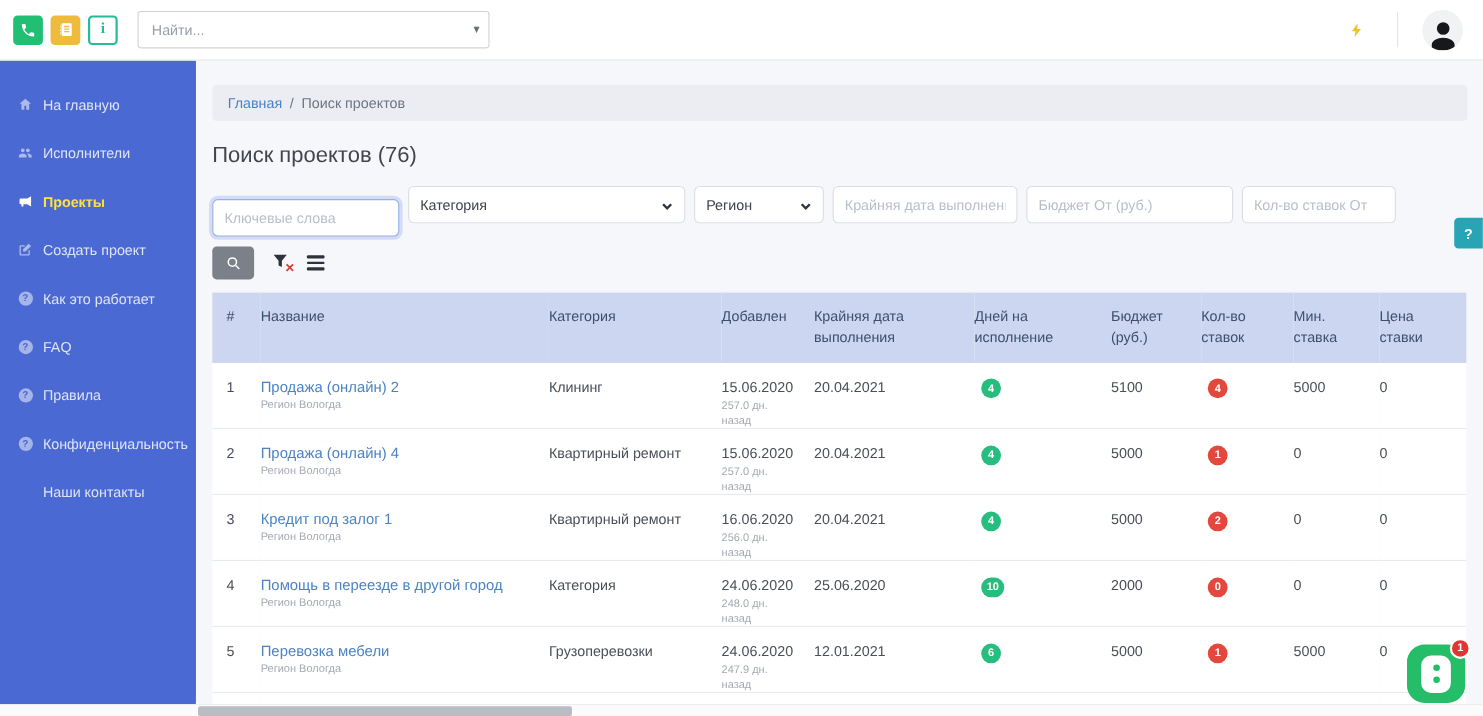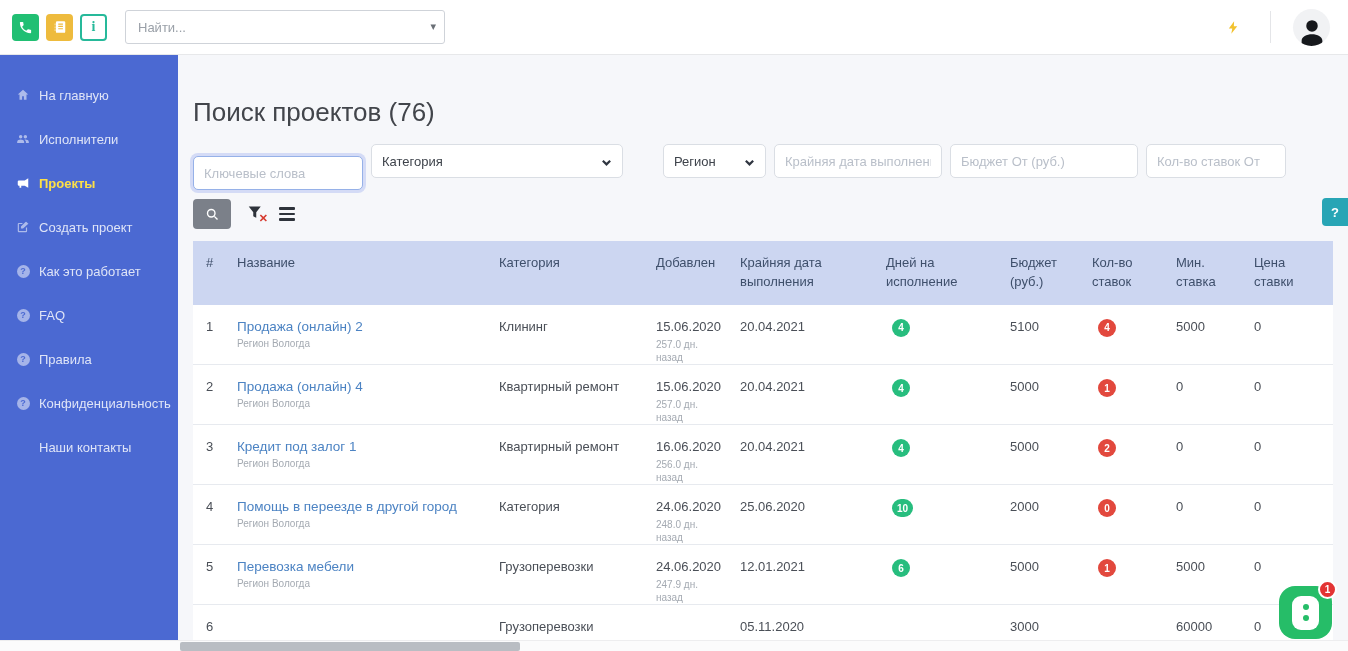--- a/index.html
+++ b/index.html
@@ -47,35 +47,35 @@
     color:#4b69d2; font-size:9px; font-weight:bold; display:flex; align-items:center;
     justify-content:center; }
   .s-ico.none { visibility:hidden; }
 
   
   .main { position:fixed; left:178px; top:55px; width:1170px; height:585px;
     background:#f6f7fa; padding:22px 14px 0 15px; overflow:hidden; }
   .breadcrumb { background:#ebedf2; border-radius:4px; padding:9px 14px; font-size:13px;
     color:#6d7683; display:flex; gap:7px; }
   .breadcrumb a { color:#4a80c9; text-decoration:none; cursor:pointer; }
-  .page-title { font-size:26px; font-weight:400; color:#42454b; margin:20px 0 16px 0; }
+  .page-title { font-size:20px; font-weight:400; color:#42454b; margin:20px 0 16px 0; }
 
   .filters { display:flex; gap:8px; }
   .filters input, .filters .select { height:34px; border:1px solid #dadee4; border-radius:5px;
     background:#fff; font-size:13px; color:#454a52; padding:0 10px;
     font-family:"Liberation Sans", sans-serif; }
   .filters input::placeholder { color:#b9bfc9; }
   .f-keywords { width:170px; border:1px solid #96b1e8 !important;
     box-shadow:0 0 0 3px rgba(90,125,230,.22); outline:none;margin-top:12px; }
   .select { position:relative; display:flex; align-items:center; cursor:pointer; }
   .select .sel-label { color:#3e434b; }
   .sel-caret { position:absolute; right:10px; top:11px; width:11px; height:11px; }
   .sel-caret svg { width:11px; height:11px; stroke:#2f3540; stroke-width:2.4; fill:none; }
   .f-category { width:252px; }
-  .f-region { width:103px;margin-left:32px; }
+  .f-region { width:118px; }
   .f-deadline { width:168px; }
   .f-budget { width:188px; }
   .f-stakes { width:140px; }
 
   .actions { display:flex; align-items:center; gap:14px; margin:9px 0 12px 0; }
   .btn-search { width:38px; height:30px; background:#7b8089; border:none; border-radius:4px;
     display:flex; align-items:center; justify-content:center; cursor:pointer; }
   .btn-search svg { width:15px; height:15px; stroke:#fff; stroke-width:2.2; fill:none; }
   .btn-funnel { position:relative; width:20px; height:20px; cursor:pointer; background:none; border:none; }
   .btn-funnel svg.f { width:15px; height:15px; fill:#2e333b; }
@@ -222,20 +222,25 @@
   <div class="side-item">
     <span class="s-ico none">
         <span class="q-circle">?</span>
       </span>
     <span>Наши контакты</span>
   </div>
 </nav>
 
 <main class="main">
 
+  <div class="breadcrumb">
+    <a>Главная</a>
+    <span>/</span>
+    <span>Поиск проектов</span>
+  </div>
 
   <h1 class="page-title">Поиск проектов (76)</h1>
 
   <div class="filters">
     <input class="f-keywords" type="text" placeholder="Ключевые слова" style="">
     <div class="select f-category">
       <span class="sel-label">Категория</span>
       <span class="sel-caret"><svg viewBox="0 0 12 12">
             <path d="M2 4l4 4 4-4"></path>
           </svg></span>

